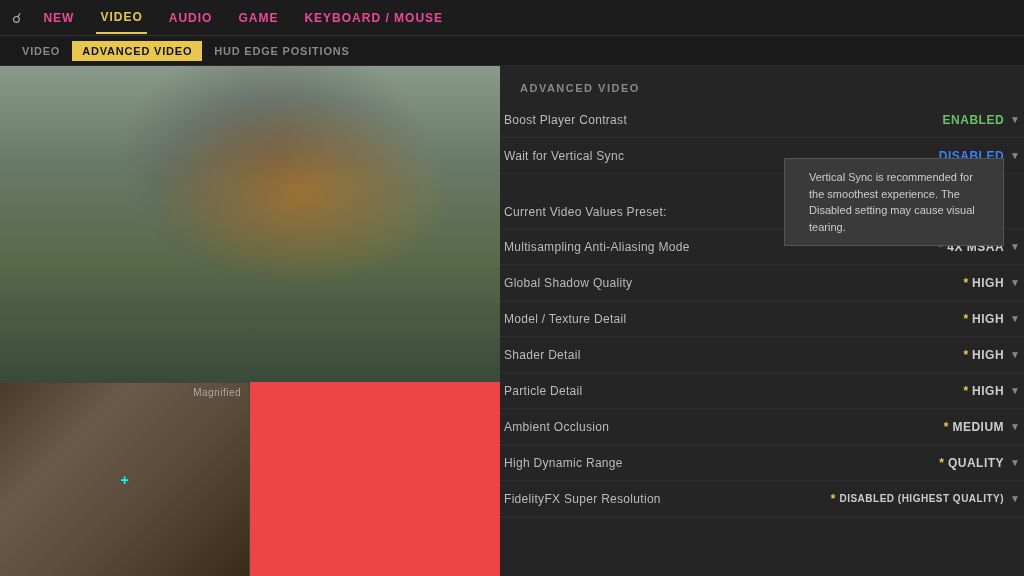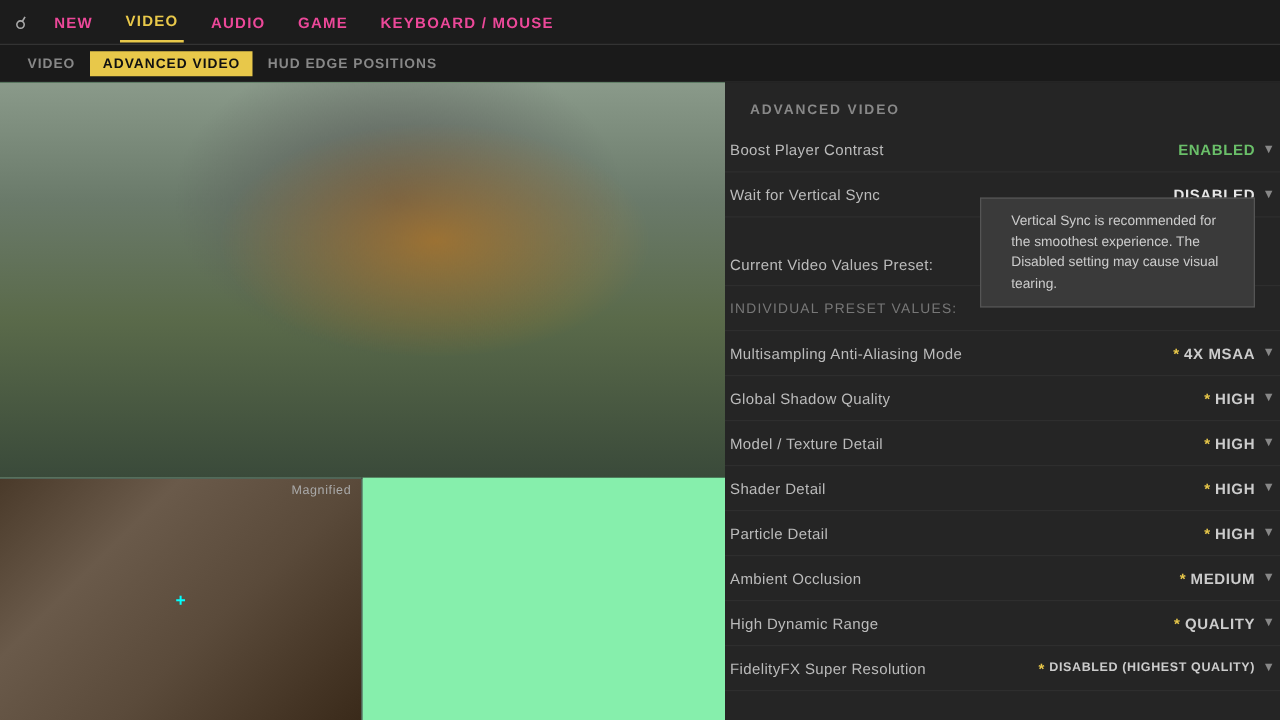--- a/index.html
+++ b/index.html
@@ -67,23 +67,23 @@
     }
 
     
     .main-layout {
       display: flex;
       height: calc(576px - 66px);
     }
 
     
     .left-panel {
-      width: 580px;
+      width: 500px;
       height: 100%;
-      background: #86efac;
+      background: #ef4444;
       position: relative;
       flex-shrink: 0;
     }
     .game-main {
       width: 100%;
       height: 62%;
       background: linear-gradient(135deg, #3a4a3a 0%, #5a6a5a 20%, #7a8a6a 40%, #4a5a4a 60%, #2a3a2a 80%, #1a2a1a 100%);
       position: relative;
       overflow: hidden;
     }
@@ -176,21 +176,21 @@
     }
     .setting-value .chevron {
       color: #888;
       font-size: 10px;
       margin-left: 2px;
     }
     .value-text {
       letter-spacing: 0.5px;
     }
     .enabled { color: #6abf69; }
-    .disabled-val { color: #e5e5e5; }
+    .disabled-val { color: #3b82f6; }
 
     
     .tooltip-box {
       position: absolute;
       right: 20px;
       top: 92px;
       width: 220px;
       background: #3a3a3a;
       border: 1px solid #555;
       padding: 10px 24px;
@@ -258,23 +258,20 @@
       <div class="setting-value">
         <span class="value-text disabled-val">DISABLED</span>
         <span class="chevron">▼</span>
       </div>
     </div>
 
     <div class="setting-row">
       <span class="setting-label preset-label">Current Video Values Preset:</span>
     </div>
 
-    <div class="setting-row">
-      <span class="setting-label sub">Individual Preset Values:</span>
-    </div>
 
     <div class="setting-row">
       <span class="setting-label">Multisampling Anti-Aliasing Mode</span>
       <div class="setting-value">
         <span class="asterisk">*</span>
         <span class="value-text">4X MSAA</span>
         <span class="chevron">▼</span>
       </div>
     </div>
 

